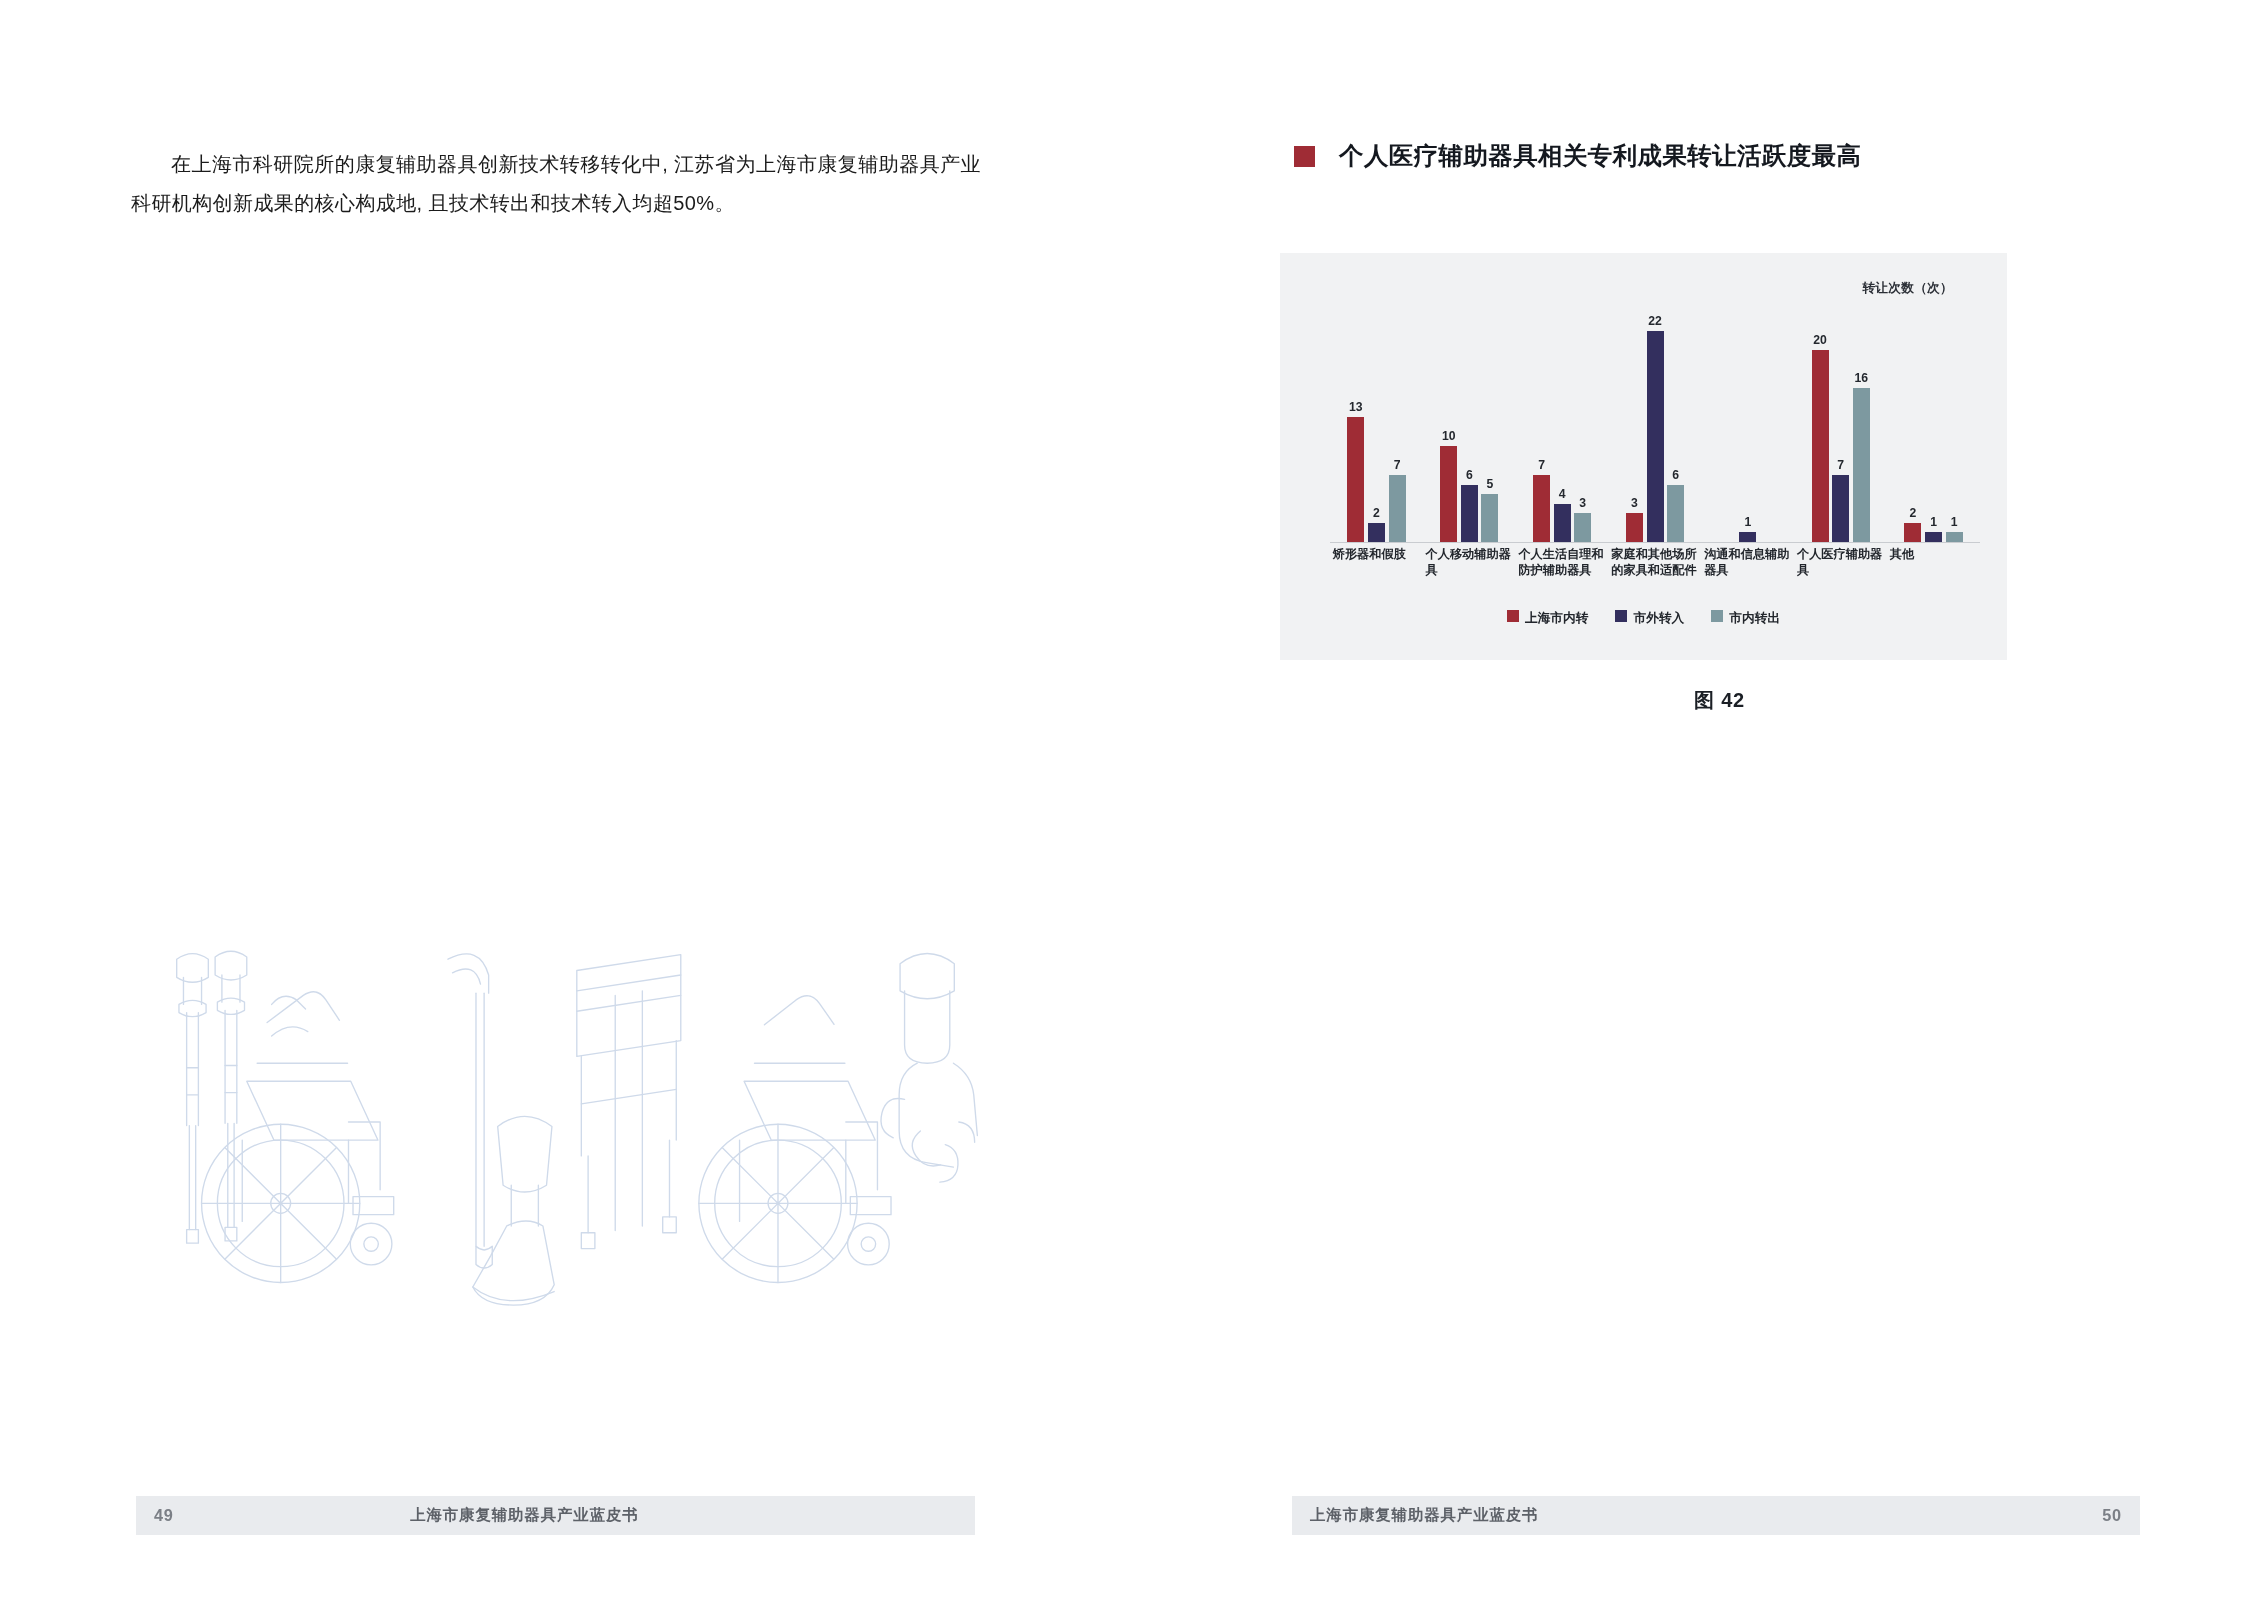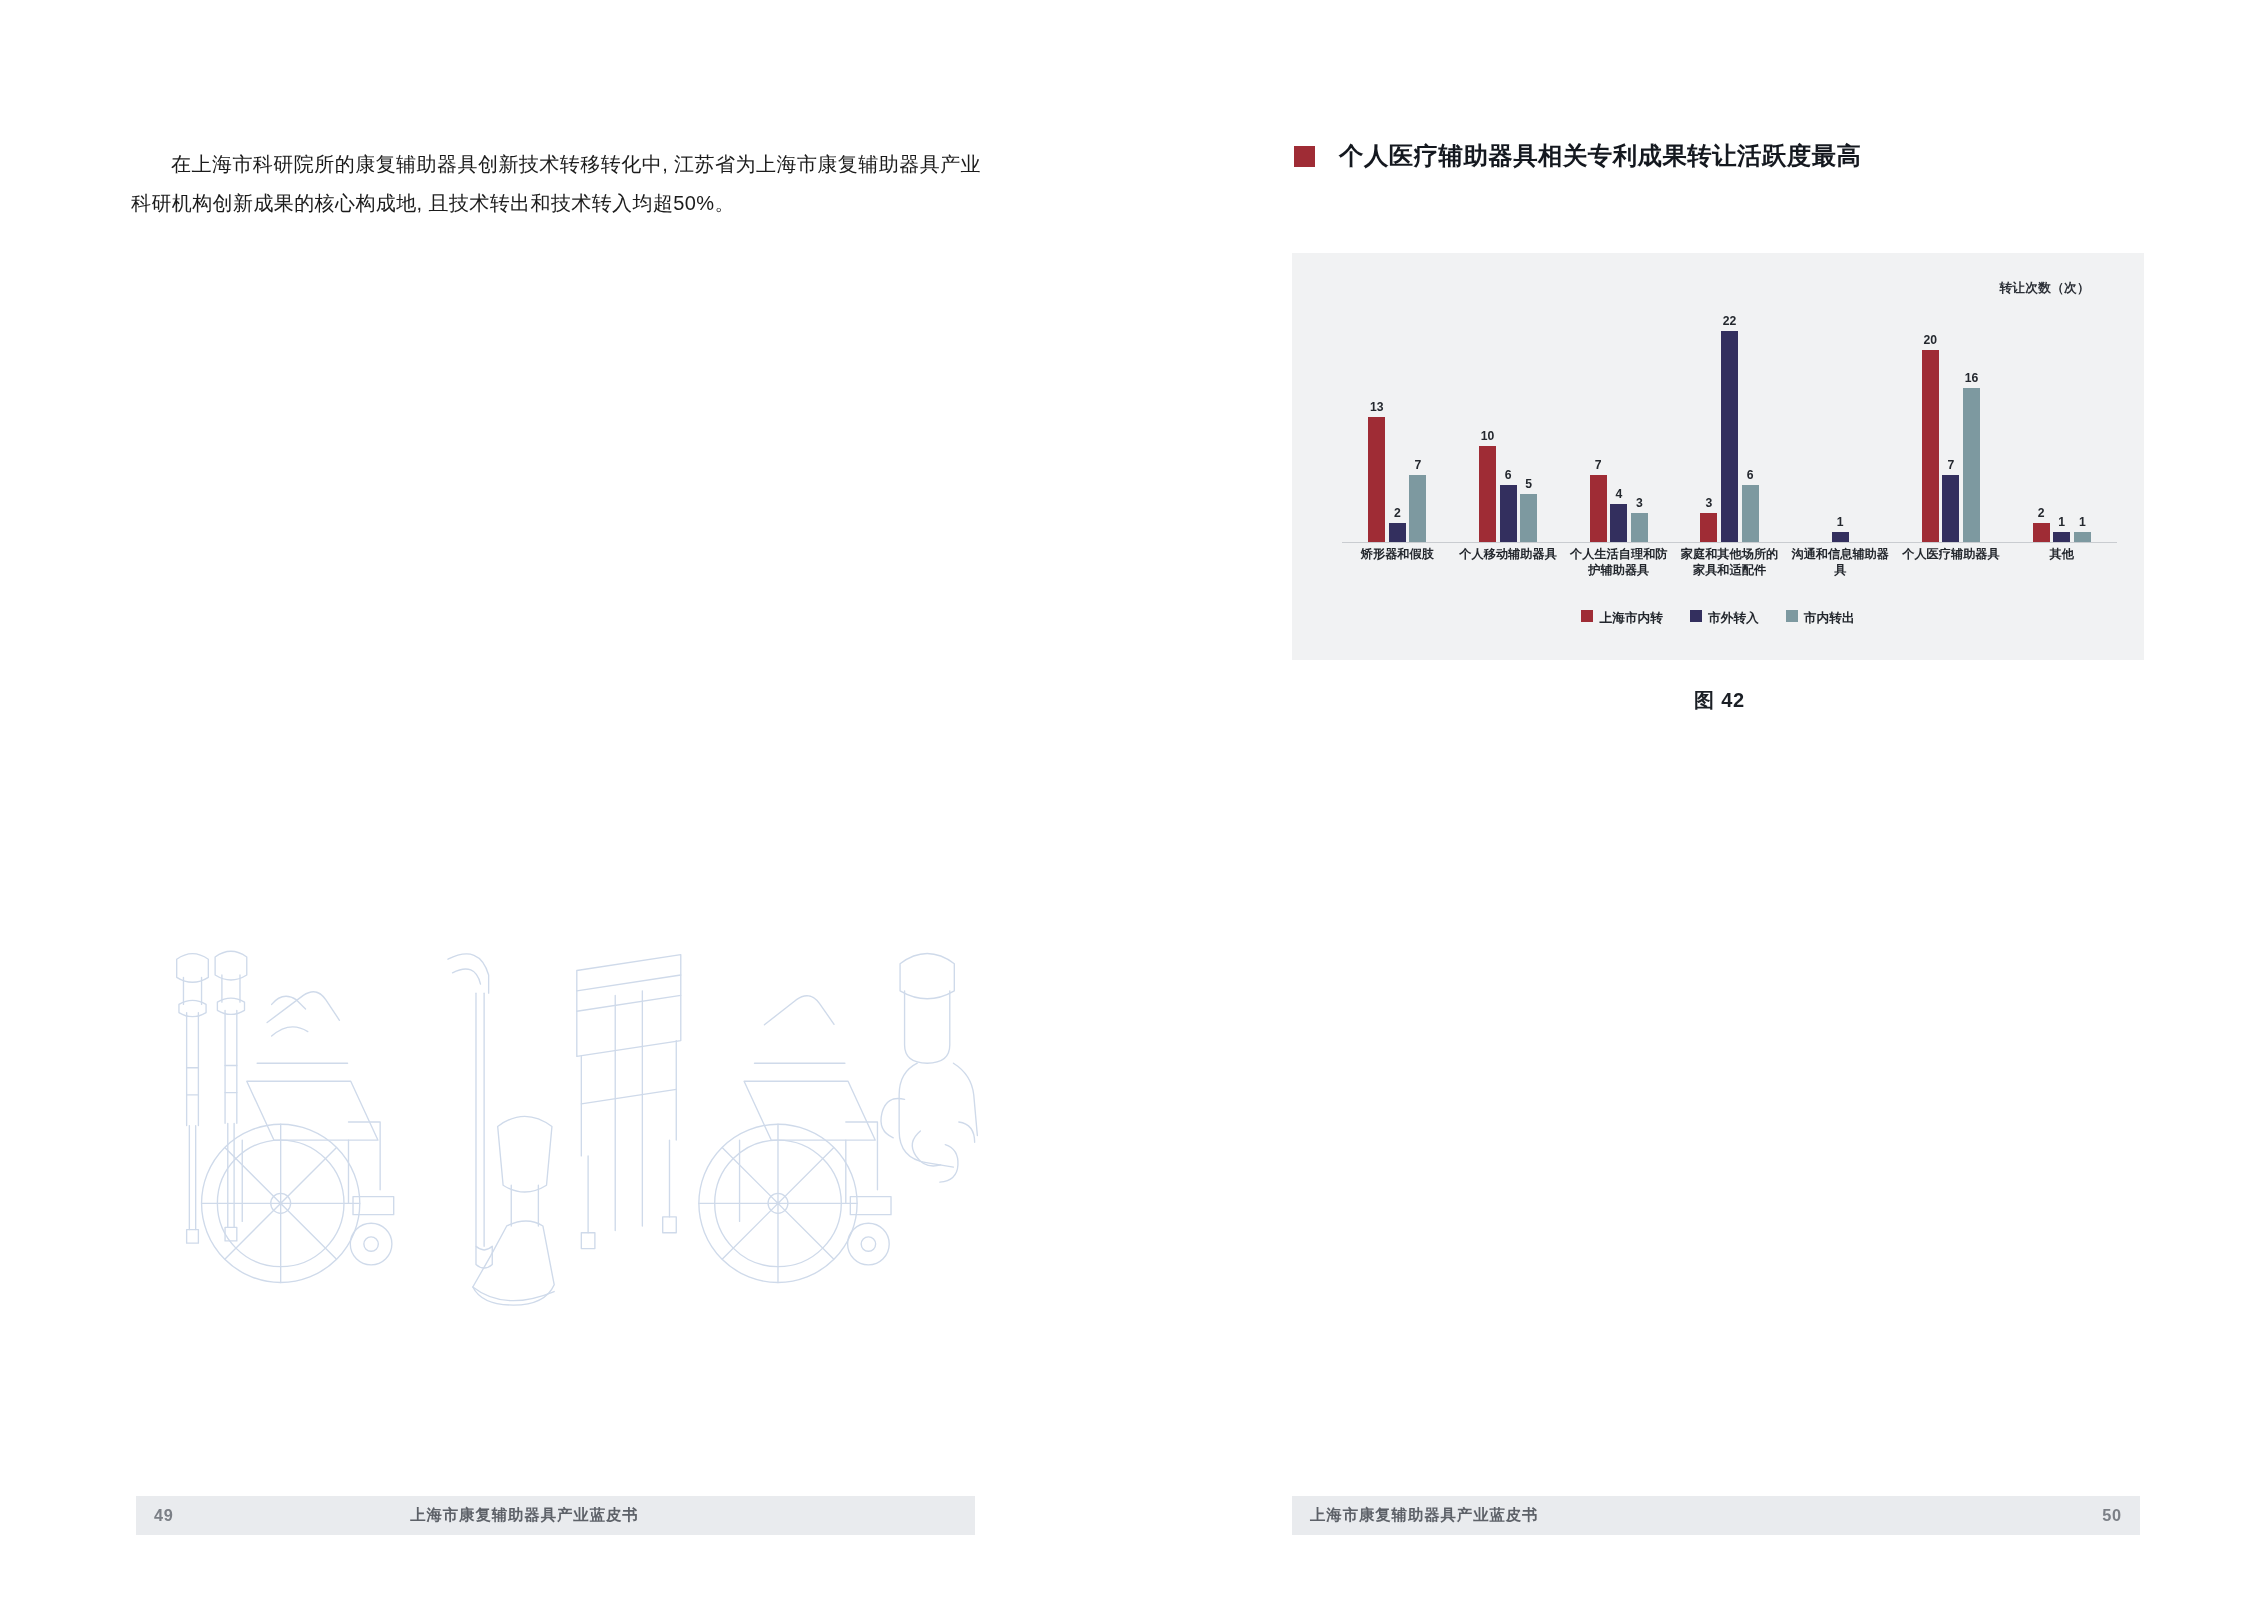--- a/index.html
+++ b/index.html
@@ -107,23 +107,23 @@
   .section-title {
     font-size: 24.4px;
     font-weight: bold;
     letter-spacing: 0.02em;
     color: #14181f;
     white-space: nowrap;
   }
 
   .chart-panel {
     position: absolute;
-    left: 154px;
+    left: 142px;
     top: 253px;
-    width: 852px;
+    width: 727px;
     height: 407px;
     background: #f1f2f3;
   }
   .chart-axis-label {
     position: absolute;
     right: 54px;
     top: 27px;
     font-size: 12.7px;
     font-weight: bold;
     color: #2b2f36;
@@ -183,21 +183,21 @@
 
   .cat-labels {
     position: absolute;
     left: 50px;
     right: 27px;
     top: 293px;
     display: flex;
   }
   .cat {
     flex: 1 1 0;
-    text-align: center;
+    text-align: left;
     font-size: 12.2px;
     font-weight: bold;
     line-height: 1.35;
     color: #22262c;
     padding: 0 2.7px;
     box-sizing: border-box;
   }
 
   .legend {
     position: absolute;

